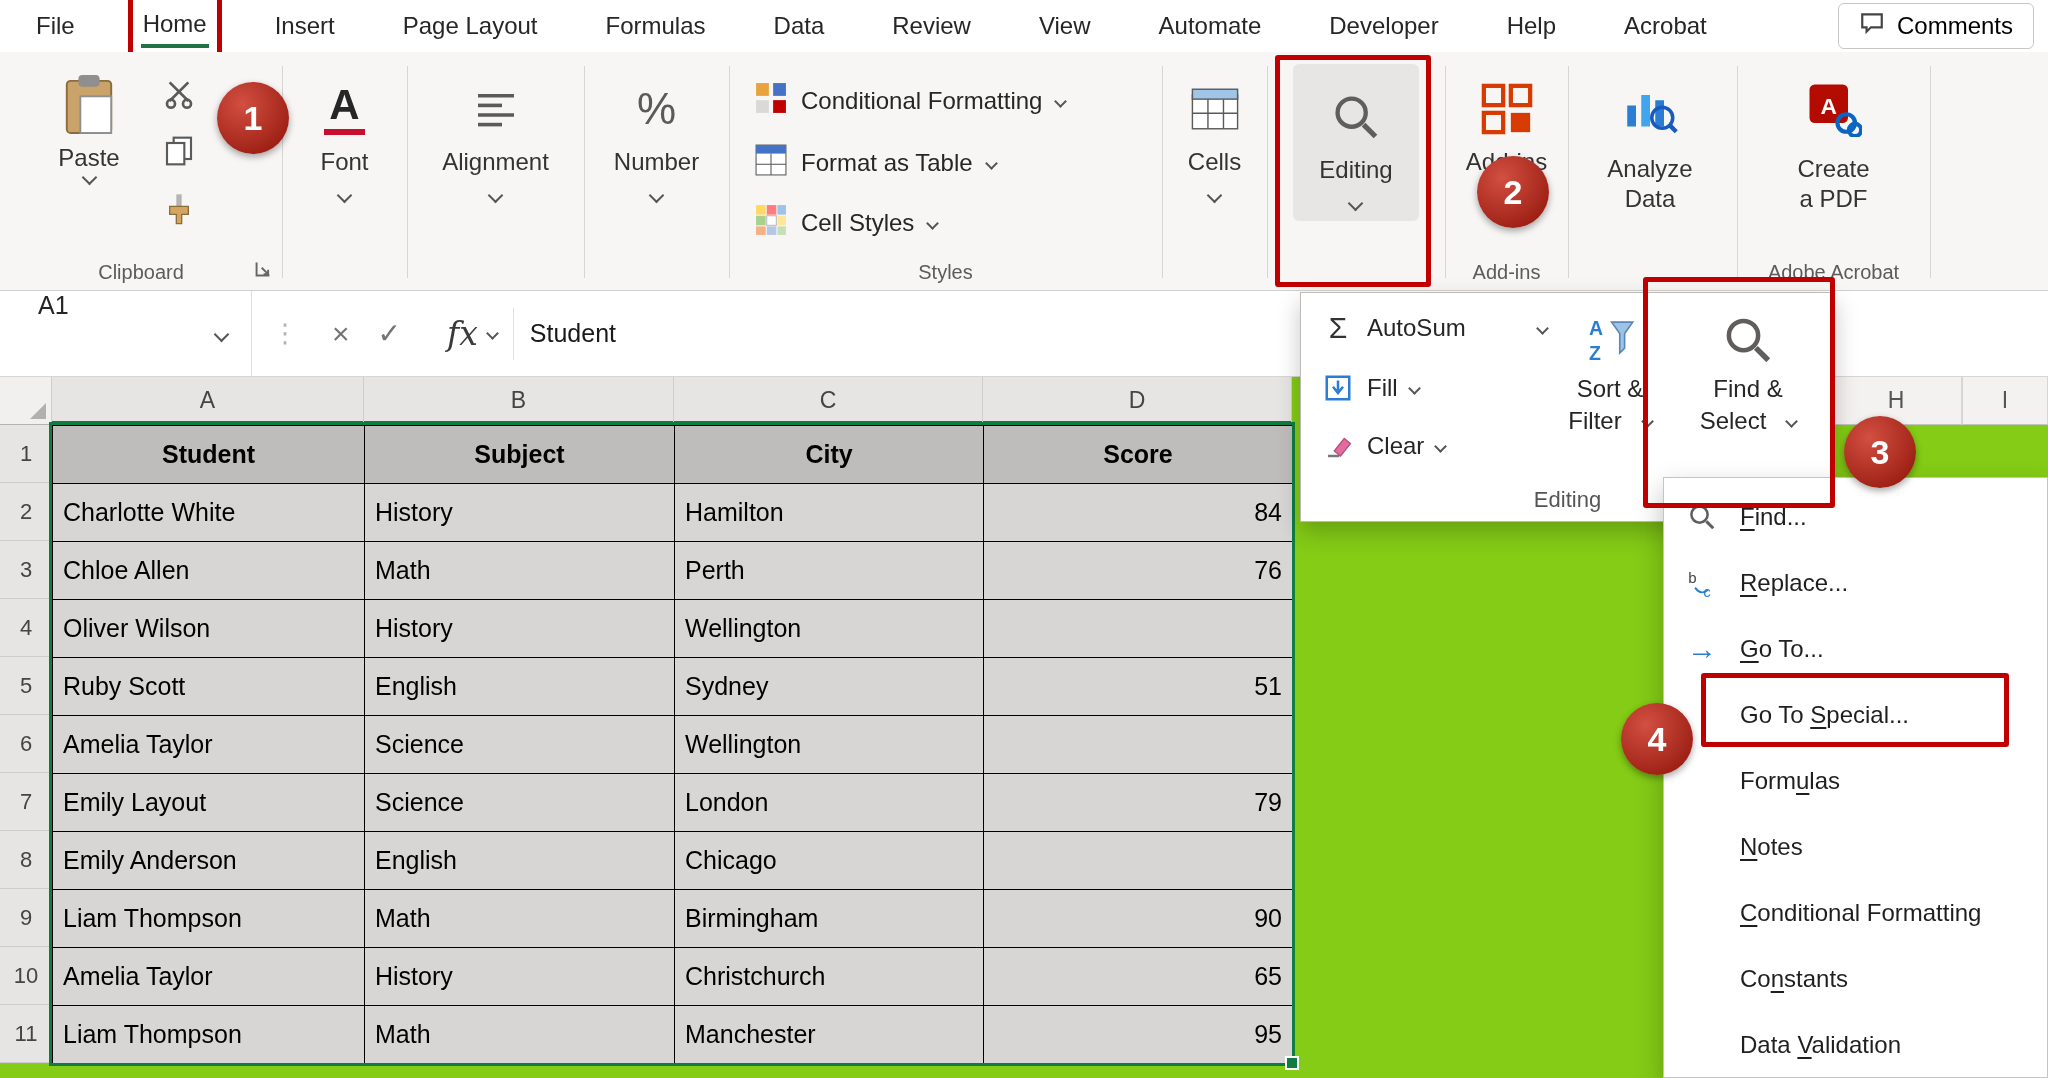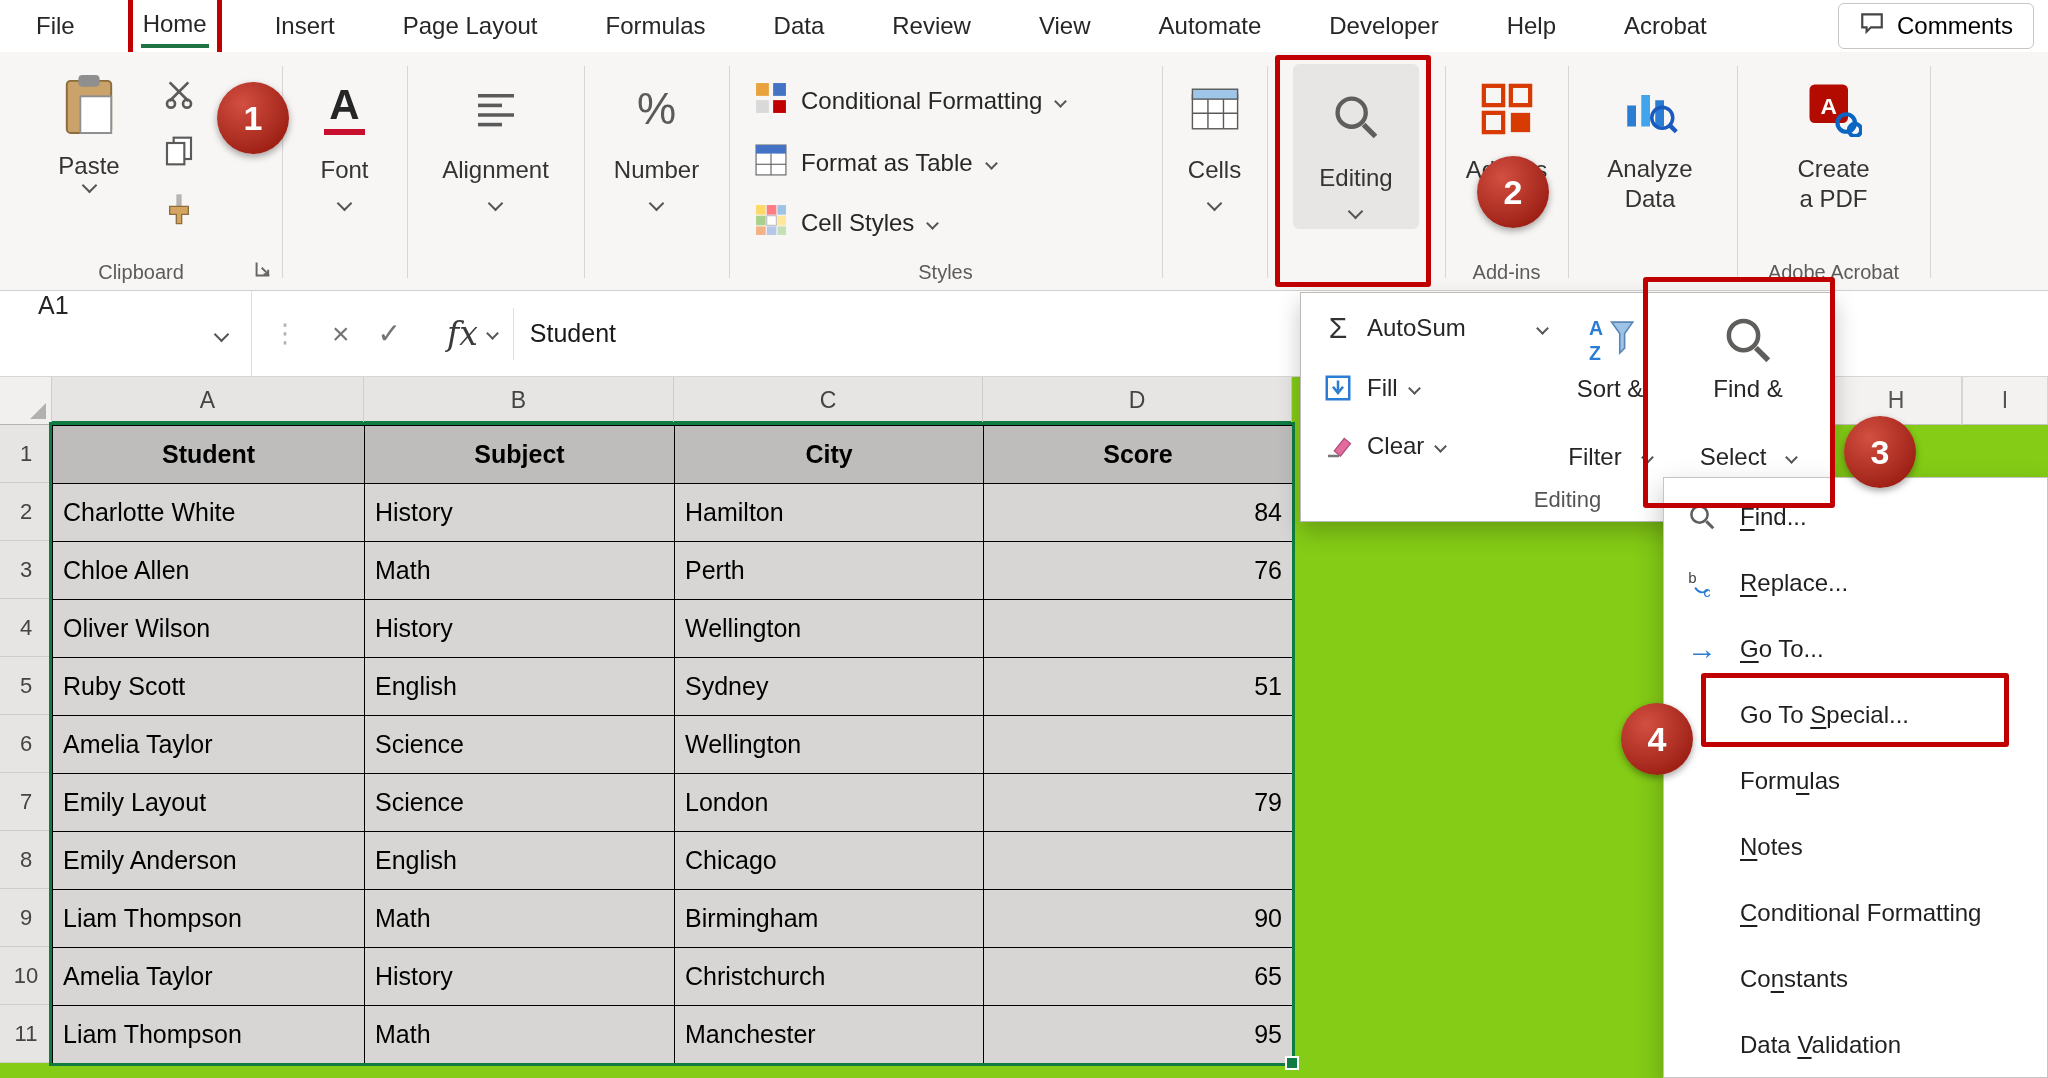--- a/index.html
+++ b/index.html
@@ -17,21 +17,21 @@
                 border:1px solid #c8c6c4;border-radius:6px;padding:6px 20px;font-size:24px;background:#fff;}
 
   
   .ribbon{position:absolute;left:0;top:52px;width:100%;height:239px;background:#f7f6f5;
           border-bottom:1px solid #d2d0ce;box-sizing:border-box;}
   .rdiv{position:absolute;top:14px;bottom:12px;width:1px;background:#d8d6d4;}
   .rgroup{position:absolute;top:0;height:100%;box-sizing:border-box;}
   .rg-label{position:absolute;bottom:6px;left:0;right:0;text-align:center;font-size:20px;color:#5c5b5a;white-space:nowrap;}
   .collapsed{display:flex;flex-direction:column;align-items:center;padding-top:18px;box-sizing:border-box;}
   .big-icon{height:78px;display:flex;align-items:center;justify-content:center;}
-  .cg-label{font-size:24px;color:#333;margin-top:8px;white-space:nowrap;}
+  .cg-label{font-size:24px;color:#333;white-space:nowrap;}
   .chev{display:inline-block;width:9px;height:9px;border-right:2px solid #555;border-bottom:2px solid #555;
         transform:rotate(45deg);}
   .chev.sm{width:7px;height:7px;}
   .collapsed .chev{margin-top:14px;}
   .editing-pill{background:#e8e6e4;border-radius:6px;padding:14px 26px 12px;display:flex;
                 flex-direction:column;align-items:center;}
   .paste-btn{position:absolute;left:30px;top:14px;width:118px;display:flex;flex-direction:column;align-items:center;}
   .small-col{position:absolute;left:160px;top:22px;display:flex;flex-direction:column;gap:20px;align-items:center;}
   .sic{width:38px;height:38px;display:flex;align-items:center;justify-content:center;}
   .launcher{position:absolute;right:10px;bottom:8px;}
@@ -88,21 +88,21 @@
   .flyout{position:absolute;left:1300px;top:292px;width:535px;height:230px;background:#fff;
           border:1px solid #bdbbb9;box-shadow:0 10px 22px rgba(0,0,0,.22);z-index:20;box-sizing:border-box;}
   .fly-row{position:absolute;left:20px;width:238px;height:46px;display:flex;align-items:center;gap:12px;font-size:24px;}
   #row-autosum{top:12px}#row-fill{top:72px}#row-clear{top:130px}
   .sigma{font-size:30px;color:#333;width:34px;text-align:center;}
   .fi{width:34px;display:flex;justify-content:center;}
   .fly-big{position:absolute;top:14px;display:flex;flex-direction:column;align-items:center;font-size:24px;line-height:1.35;}
   #btn-sortfilter{left:253px;width:112px;}
   #btn-findselect{left:372px;width:150px;}
   .fly-big .bi{height:66px;display:flex;align-items:center;}
-  .l2{display:flex;align-items:center;gap:21px;margin-top:36px;}
+  .l2{display:flex;align-items:center;gap:21px;}
   .fly-label{position:absolute;bottom:8px;left:0;width:100%;text-align:center;font-size:22px;color:#555;}
 
   
   .ctx-menu{position:absolute;left:1663px;top:477px;width:385px;height:601px;background:#fff;
             border:1px solid #c6c4c2;box-shadow:0 12px 26px rgba(0,0,0,.25);z-index:30;
             box-sizing:border-box;padding-top:6px;overflow:hidden;}
   .menu-item{height:66px;display:flex;align-items:center;font-size:24px;color:#1f1f1f;}
   .mi-icon{width:76px;display:flex;justify-content:center;align-items:center;}
   .mi-label u{text-underline-offset:4px;}
   .goto-arrow{color:#2b7cd3;font-size:30px;font-weight:bold;line-height:1;}

